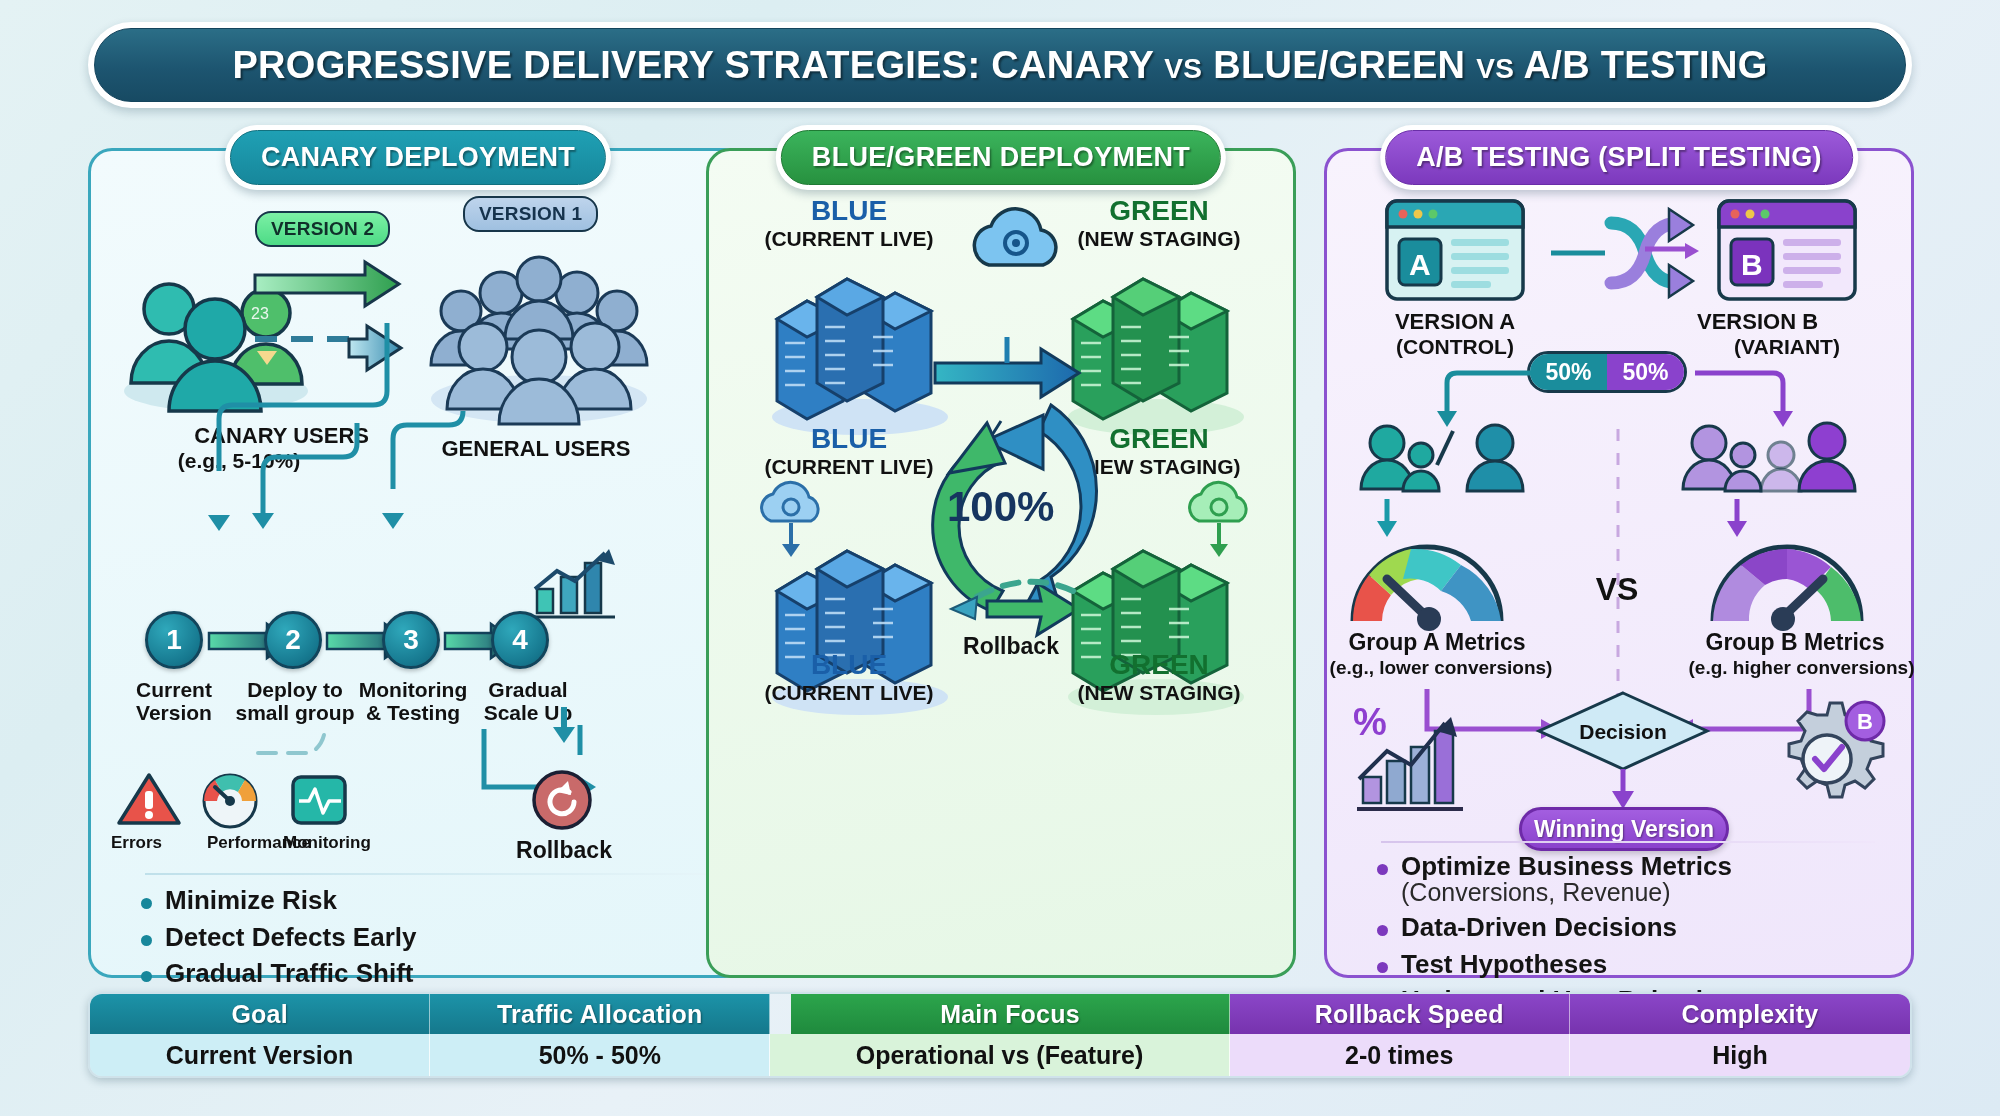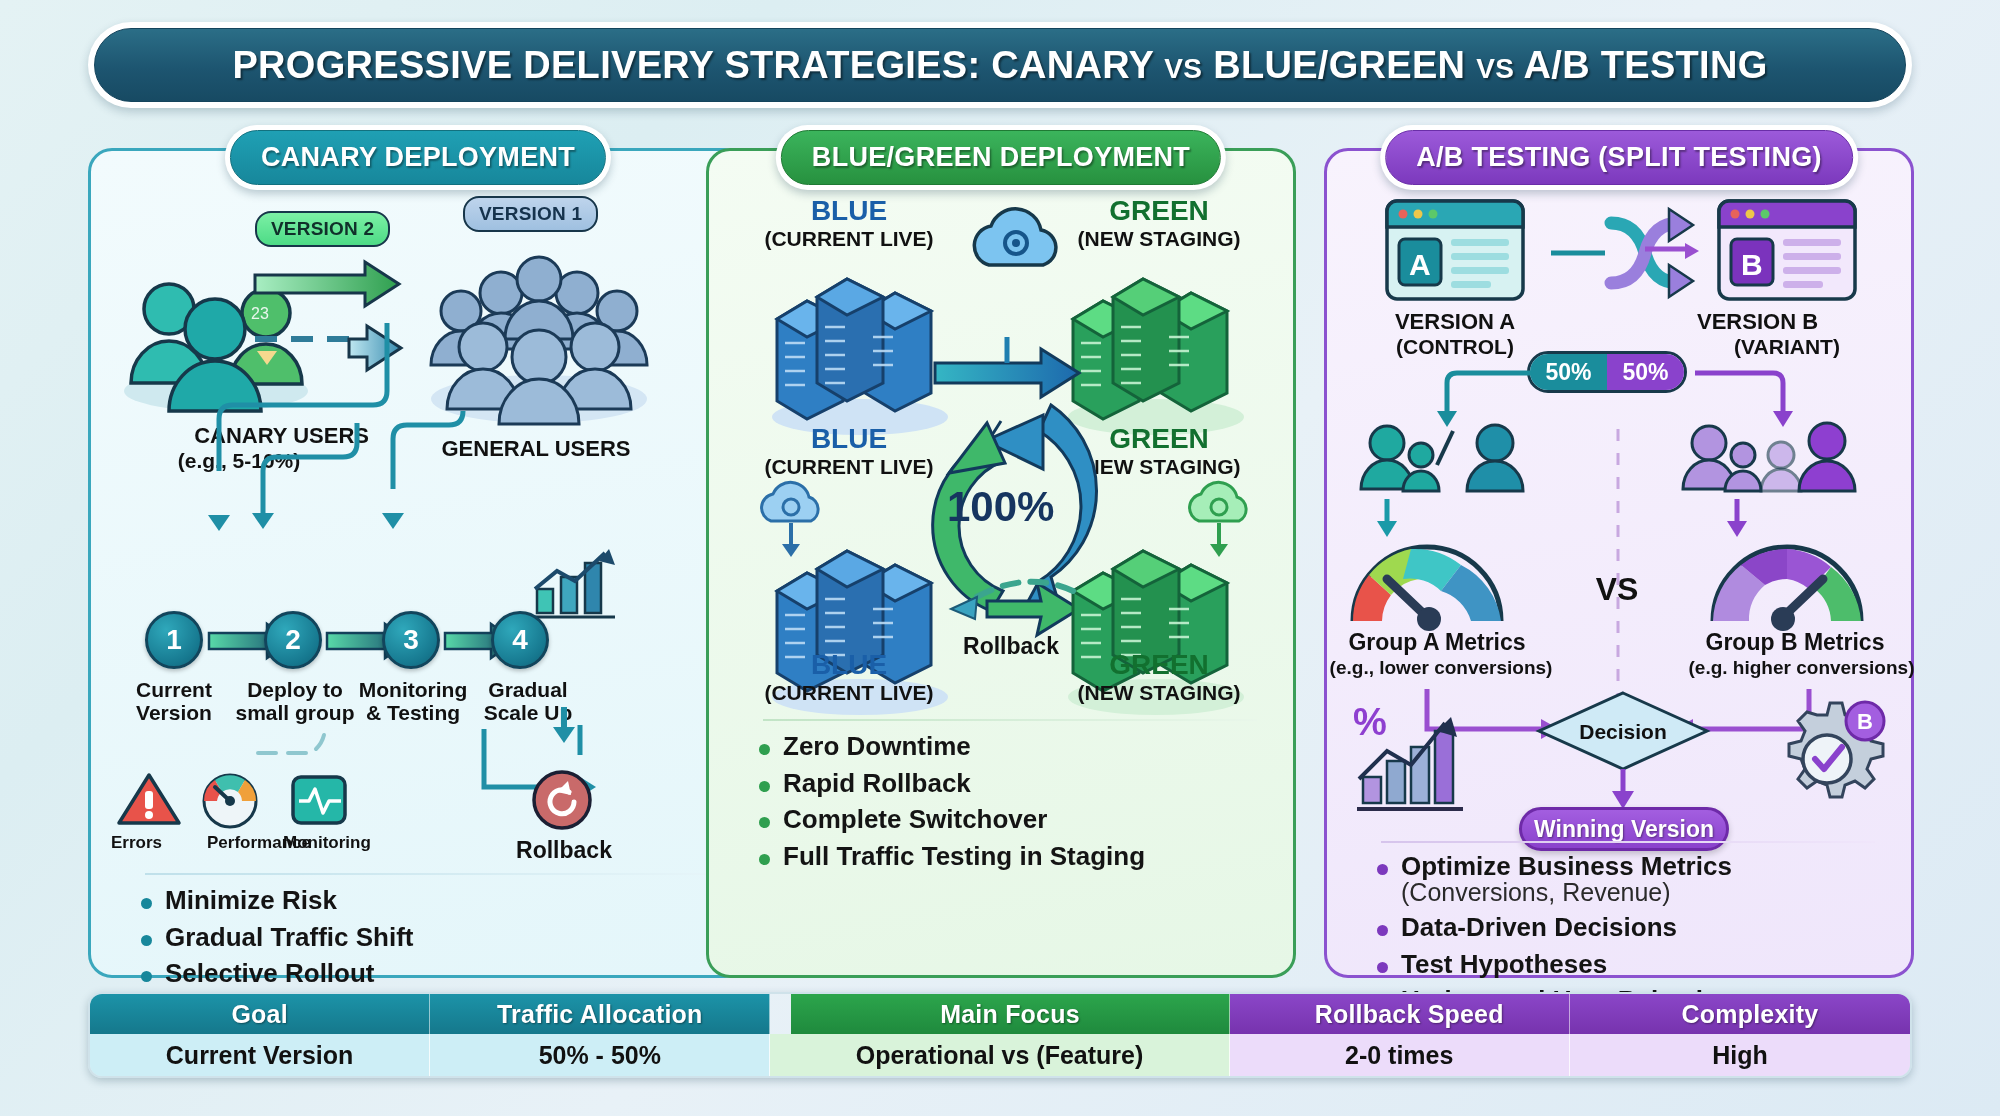--- a/index.html
+++ b/index.html
@@ -299,20 +299,21 @@
       <circle cx="31" cy="31" r="28" fill="#c96a6a" stroke="#1b1f33" stroke-width="3.5"></circle>
       <path d="M43 33 a12 12 0 1 1 -5 -10" stroke="#fff" stroke-width="5" fill="none" stroke-linecap="round"></path>
       <path d="M37 12 l3 14 l-14 -3 z" fill="#fff"></path>
     </svg>
     <div class="lbl" style="left:418px; top:686px; width:110px; text-align:center; font-size:23px;">Rollback</div>
 
     <div class="bullets" id="b-canary" style="top:722px;">
       <div class="rule" style="background:linear-gradient(90deg,#bfe0ea,#e6f5f9);"></div>
       <ul>
         <li>Minimize Risk</li>
+        <li>Detect Defects Early</li>
         <li>Gradual Traffic Shift</li>
         <li>Selective Rollout</li>
       </ul>
     </div>
   </div>
 </div>
 
 <div class="panel" id="panel-bluegreen">
   <div class="panel-head" id="head-bluegreen">
     <div class="panel-head-inner">
@@ -444,29 +445,20 @@
       <path d="M140 22 q-48 -22 -100 8" stroke="#3ba58e" stroke-width="6" fill="none" stroke-dasharray="16 12" stroke-linecap="round"></path>
       <path d="M18 40 l26 -12 l-2 22 z" fill="#3aa3c0" stroke="#1c5b78" stroke-width="2"></path>
     </svg>
     <div class="lbl" style="left:222px; top:482px; width:160px; text-align:center; font-size:23px;">Rollback</div>
 
     <div class="lbl" style="left:30px; top:498px; width:220px; text-align:center; font-size:28px; color:#1a5fa8;">BLUE</div>
     <div class="lbl" style="left:10px; top:530px; width:260px; text-align:center; font-size:21px;">(CURRENT LIVE)</div>
     <div class="lbl" style="left:340px; top:498px; width:220px; text-align:center; font-size:28px; color:#12702f;">GREEN</div>
     <div class="lbl" style="left:320px; top:530px; width:260px; text-align:center; font-size:21px;">(NEW STAGING)</div>
 
-    <div class="bullets" id="b-bluegreen" style="top:568px;">
-      <div class="rule" style="background:linear-gradient(90deg,#c2e4c6,#e9f7ea);"></div>
-      <ul>
-        <li>Zero Downtime</li>
-        <li>Rapid Rollback</li>
-        <li>Complete Switchover</li>
-        <li>Full Traffic Testing in Staging</li>
-      </ul>
-    </div>
   </div>
 </div>
 
 <div class="panel" id="panel-ab">
   <div class="panel-head" id="head-ab">
     <div class="panel-head-inner">
         <span>A/B TESTING (SPLIT TESTING)</span>
       </div>
   </div>
 

